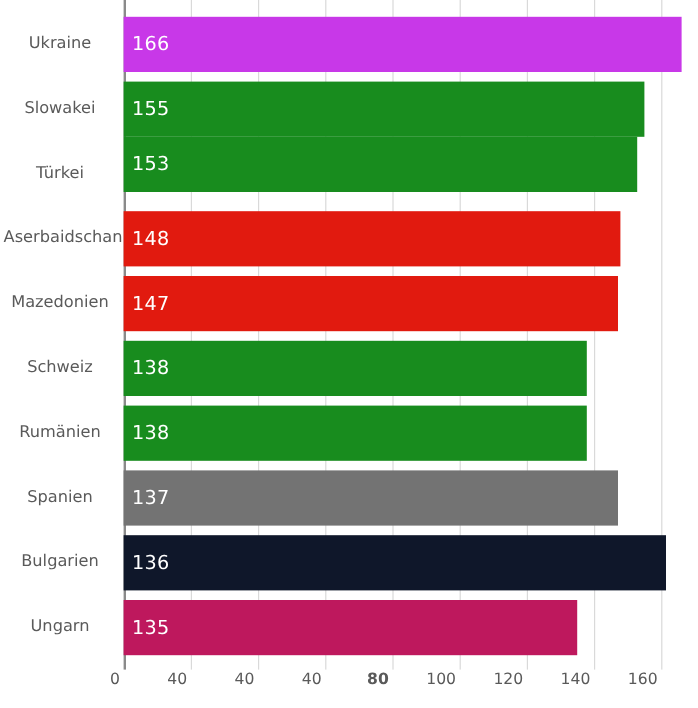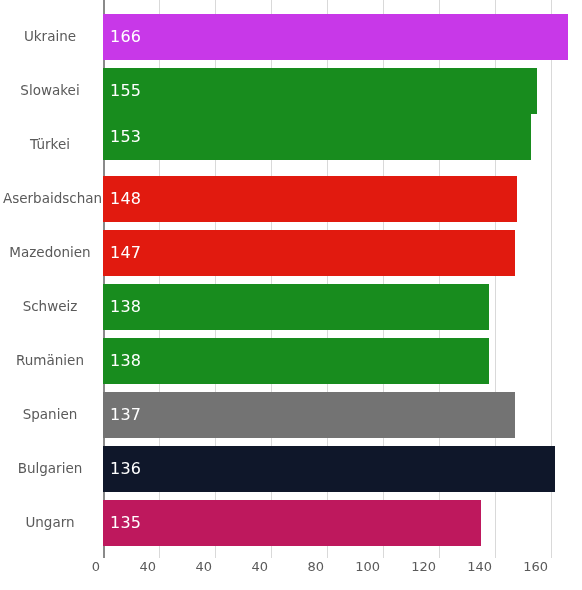--- a/index.html
+++ b/index.html
@@ -220,20 +220,20 @@
           </div>
         </div>
       </div>
     </div>
 
   <div id="x-axis">
       <div class="tick-label" style="left: 103px;">0</div>
       <div class="tick-label" style="left: 159px;">40</div>
       <div class="tick-label" style="left: 215px;">40</div>
       <div class="tick-label" style="left: 271px;">40</div>
-      <div class="tick-label" style="left: 327px;">80</div>
+      <div class="tick-label" style="left: 327px; font-weight: bold;">80</div>
       <div class="tick-label" style="left: 383px;">100</div>
       <div class="tick-label" style="left: 439px;">120</div>
       <div class="tick-label" style="left: 495px;">140</div>
       <div class="tick-label" style="left: 551px;">160</div>
     </div>
 
 </div>
 
 </body></html>

